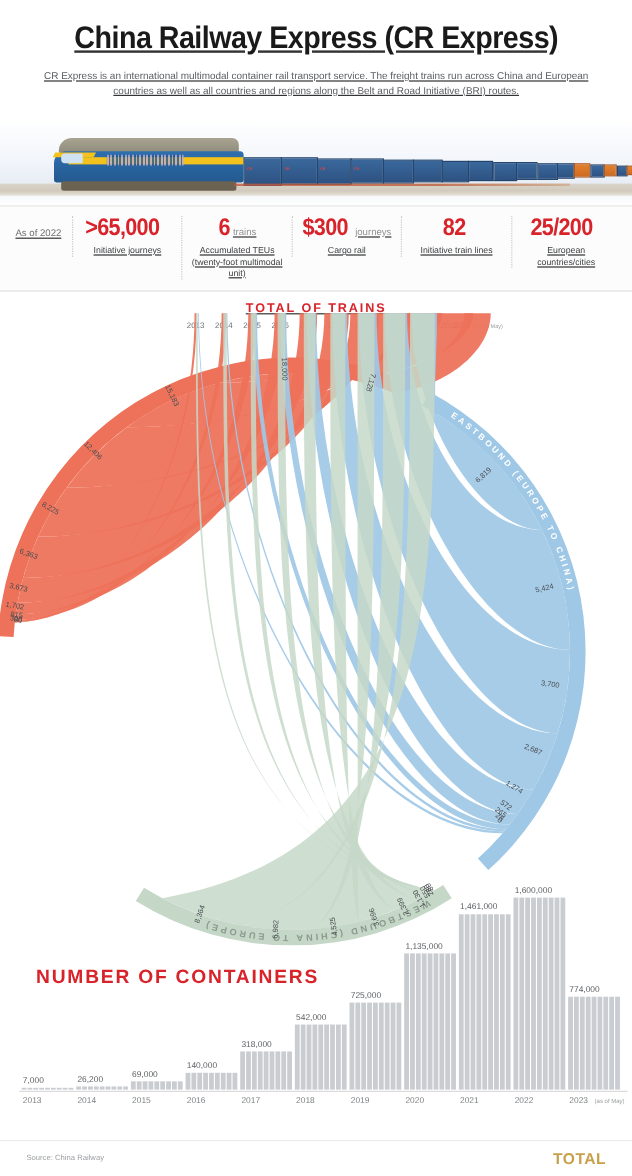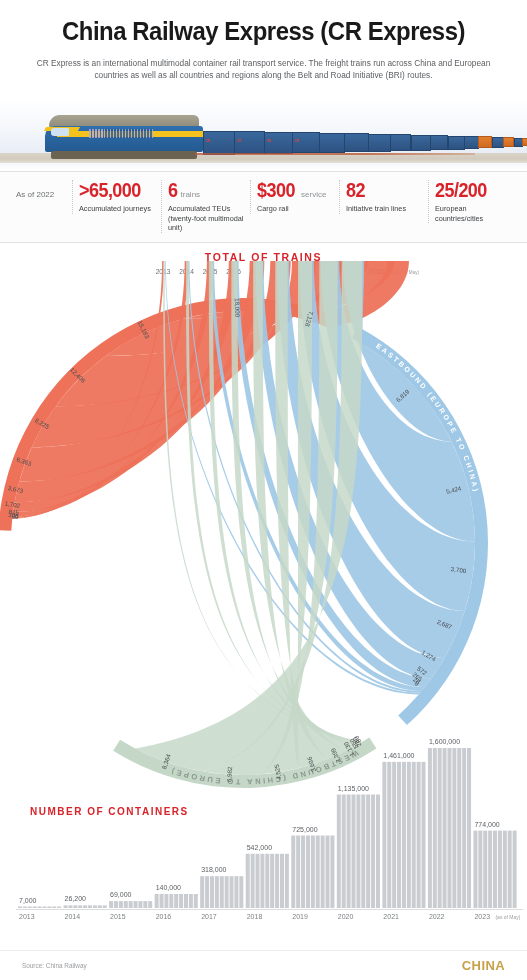--- a/index.html
+++ b/index.html
@@ -2,21 +2,21 @@
 <html><head>
 <meta charset="utf-8">
 <style>
   html,body{margin:0;padding:0;}
   body{
     width:527px;height:980px;overflow:hidden;position:relative;
     background:#ffffff;
     font-family:"Liberation Sans", sans-serif;
     color:#333;
   }
-  .page{position:relative;width:527px;height:980px;overflow:hidden;}
+  .page{position:relative;width:527px;height:980px;overflow:hidden;text-decoration:underline;}
 
   
   .header{padding:8px 22px 0 22px;text-align:center;}
   .title{
     font-family:"Liberation Sans", sans-serif;
     font-weight:bold;font-size:26px;line-height:30px;
     letter-spacing:-0.5px;color:#1a1a1a;margin:8px 0 6px 0;
     transform:scaleX(0.92);transform-origin:center;
   }
   .subtitle{
@@ -83,21 +83,21 @@
   .wagon.orange{background:linear-gradient(180deg,#e2802f 0%,#cf6a22 100%);border-color:#b35b1d;}
   .rail{
     position:absolute;left:150px;right:10px;bottom:4px;height:2px;
     background:linear-gradient(90deg,#c0563a,#b8562f 60%,#d0a98c);opacity:.75;
   }
 
   
   .stats{
     display:flex;align-items:flex-start;
     border-top:1px solid #e2e2e2;border-bottom:1px solid #e2e2e2;
-    background:#fcfcfc;padding:8px 10px 9px 16px;
+    background:#fcfcfc;padding:8px 10px 9px 4px;text-align:center;
   }
   .stat{
     flex:1;padding:0 6px;border-left:1px dotted #c9c9c9;
   }
   .stat:first-child{border-left:none;}
   .asof{font-size:8px;color:#6d7073;padding-top:10px;flex:0 0 56px;border:none;}
   .stat .big{
     color:#d8232a;font-weight:bold;font-size:20px;line-height:20px;
     letter-spacing:-.6px;transform:scaleX(.9);transform-origin:left center;
     display:inline-block;white-space:nowrap;
@@ -118,21 +118,21 @@
     position:absolute;font-size:6.6px;color:#6d7073;white-space:nowrap;
     transform:translateX(-50%);
   }
   .yr .asofmay{font-size:4.6px;color:#9a9da0;}
   svg.chord{position:absolute;left:0;top:0;width:527px;height:545px;}
 
   
   .bars-wrap{position:relative;width:527px;height:260px;margin-top:-92px;}
   .bars-title{
     position:absolute;left:30px;top:110px;
-    font-size:10px;font-weight:bold;letter-spacing:1.5px;color:#d8232a;
+    font-size:16px;font-weight:bold;letter-spacing:1.5px;color:#d8232a;
   }
   svg.barsvg{position:absolute;left:0;top:0;width:527px;height:260px;}
 
   
   .footer{
     position:absolute;left:0;bottom:0;width:527px;height:30px;
     border-top:1px solid #ececec;
     display:flex;align-items:center;justify-content:space-between;
     padding:0 22px;box-sizing:border-box;background:#fff;
   }
@@ -191,28 +191,28 @@
           <div class="wagon orange" style="left: 319.2px; width: 6px; height: 6px; bottom: 10.8px;"></div>
         </div>
       <div class="rail"></div>
     </div>
   </div>
 
   <div class="stats">
     <div class="asof">As of 2022</div>
     <div class="stat">
       <span class="big">&gt;65,000</span><span class="unit"></span>
-      <div class="cap">Accumulated journeys</div>
+      <div class="cap">Initiative journeys</div>
     </div>
     <div class="stat">
       <span class="big">6</span><span class="unit">trains</span>
       <div class="cap">Accumulated TEUs (twenty-foot multimodal unit)</div>
     </div>
     <div class="stat">
-      <span class="big">$300</span><span class="unit">service</span>
+      <span class="big">$300</span><span class="unit">journeys</span>
       <div class="cap">Cargo rail</div>
     </div>
     <div class="stat">
       <span class="big">82</span><span class="unit"></span>
       <div class="cap">Initiative train lines</div>
     </div>
     <div class="stat">
       <span class="big">25/200</span><span class="unit"></span>
       <div class="cap">European countries/cities</div>
     </div>
@@ -521,16 +521,16 @@
         <rect x="512.6060606060606" y="134.6" width="3.9939393939393946" height="77.4" fill="#c9ccd0"></rect>
         <text x="474.4545454545455" y="130.6" font-size="7" fill="#5d6064" font-family="&quot;Liberation Sans&quot;, sans-serif">774,000</text>
         <text x="474.4545454545455" y="223" font-size="7" fill="#7d8083" font-family="&quot;Liberation Sans&quot;, sans-serif">2023</text>
         <text x="495.4545454545455" y="223" font-size="5" fill="#9a9da0" font-family="&quot;Liberation Sans&quot;, sans-serif">(as of May)</text>
         <line x1="16" x2="523" y1="213.5" y2="213.5" stroke="#dcdcdc" stroke-width="1"></line>
       </svg>
   </div>
 
   <div class="footer">
     <div class="source">Source: China Railway</div>
-    <div class="cgtn">CHINA</div>
+    <div class="cgtn">TOTAL</div>
   </div>
 
 </div>
 
 </body></html>

